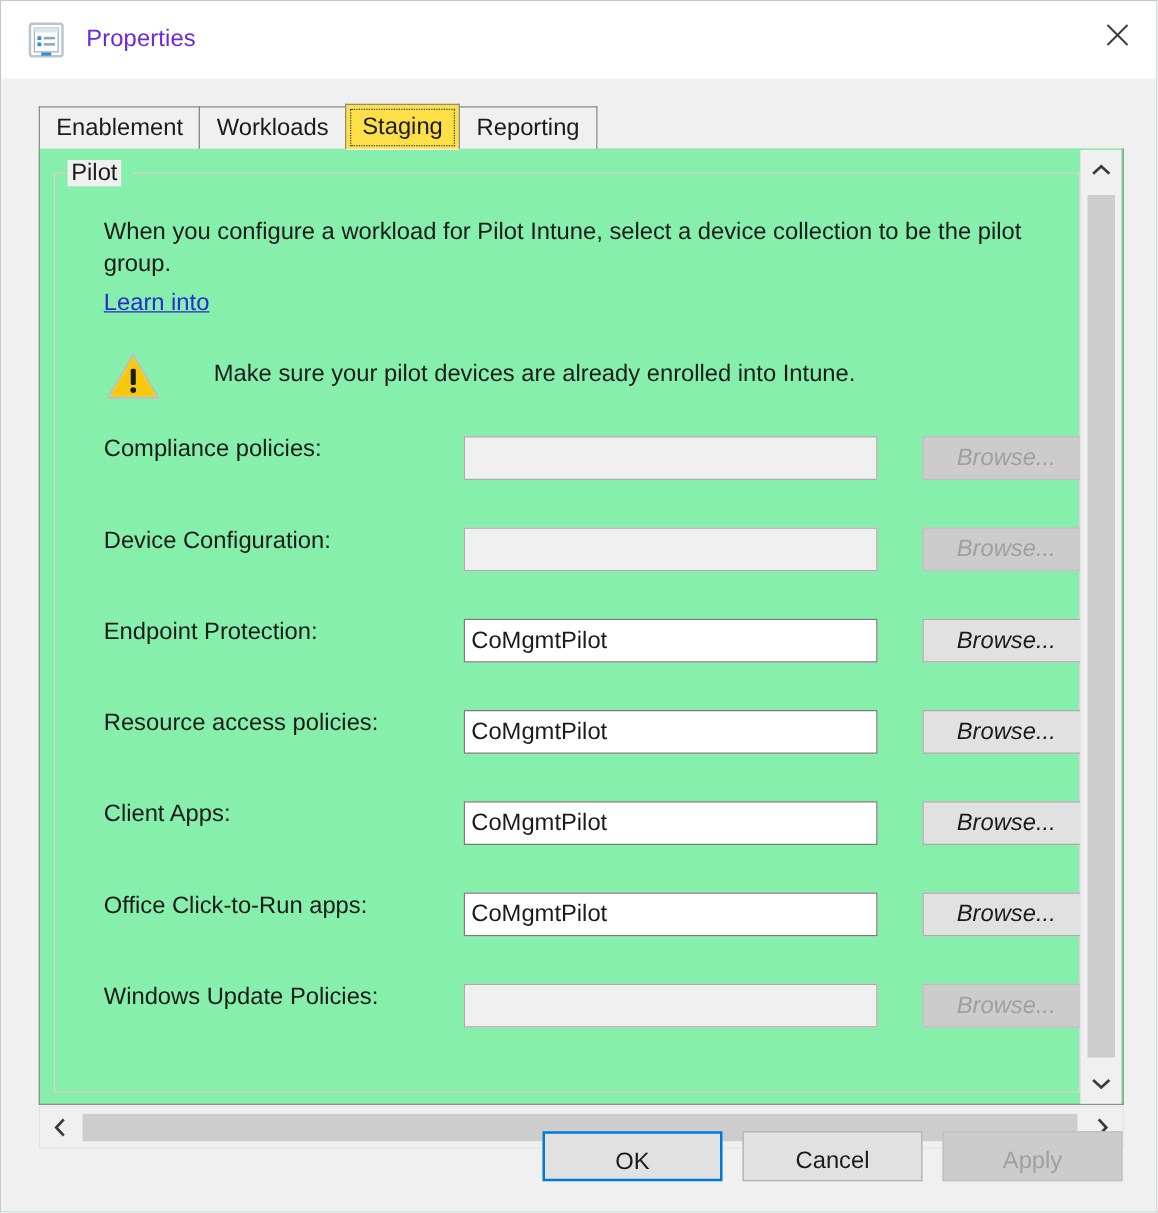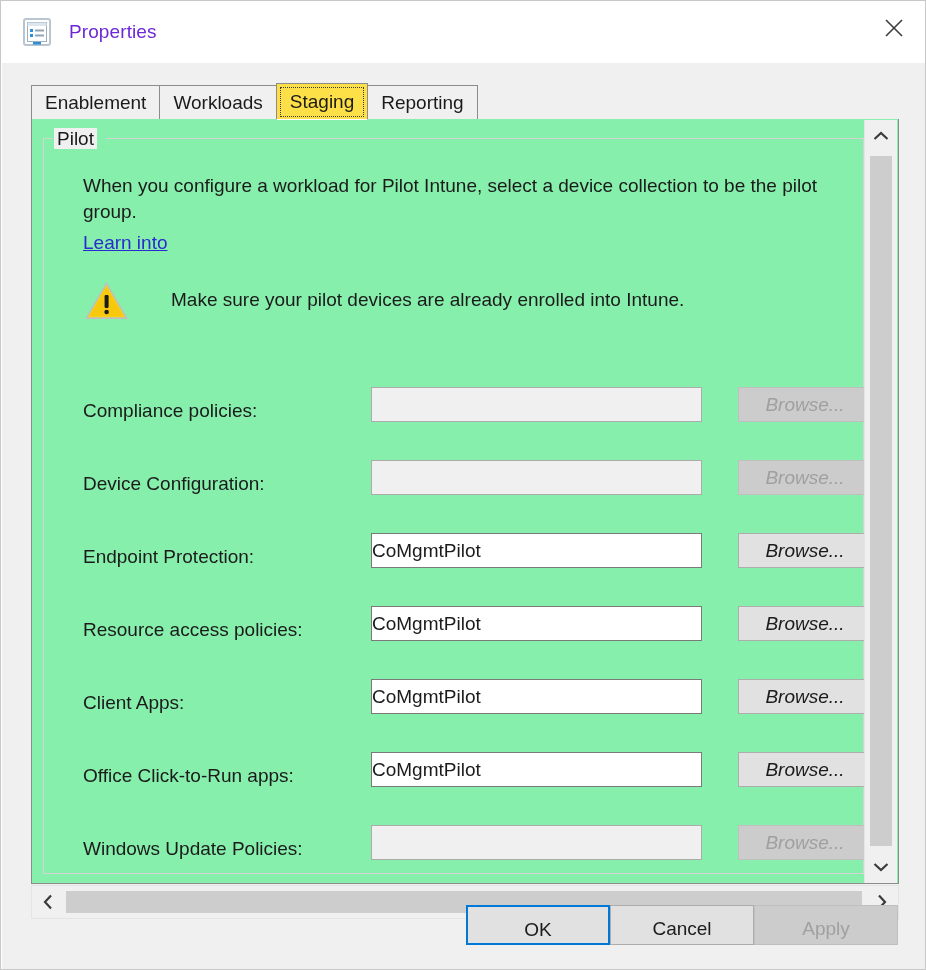--- a/index.html
+++ b/index.html
@@ -202,42 +202,41 @@
   #warning-text {
     margin-left: 25px;
     font-size: 19px;
     color: #1b1b1b;
   }
 
   
   #form { margin-top: 26px; }
   .form-row {
     display: flex;
-    align-items: flex-end;
+    align-items: flex-start;
     height: 73px;
   }
   .row-label {
     width: 288px;
     flex: 0 0 auto;
     font-size: 19px;
     color: #1b1b1b;
   }
   .row-input {
     width: 331px;
     height: 35px;
     flex: 0 0 auto;
     box-sizing: border-box;
     border: 1px solid #7a7a7a;
     background: #ffffff;
     color: #1b1b1b;
     font-family: "Liberation Sans", sans-serif;
     font-size: 19px;
-    padding: 0 0;
+    padding: 0 5px;
     outline: none;
-    margin-top: 48px;
   }
   .row-input.disabled {
     background: #f0f0f0;
     border-color: #acacac;
     color: #848484;
   }
   .row-browse {
     margin-left: 36px;
     width: 134px;
     height: 35px;
@@ -334,20 +333,21 @@
   }
   .dlg-button {
     height: 40px;
     width: 144px;
     box-sizing: border-box;
     border: 1px solid #adadad;
     background: #e1e1e1;
     color: #1b1b1b;
     font-family: "Liberation Sans", sans-serif;
     font-size: 19px;
+    margin-left: 16px;
     cursor: default;
     padding: 12px;
   }
   .dlg-button.default {
     border: 2px solid #0078d7;
   }
   .dlg-button.disabled {
     background: #cccccc;
     border-color: #bfbfbf;
     color: #a0a0a0;

